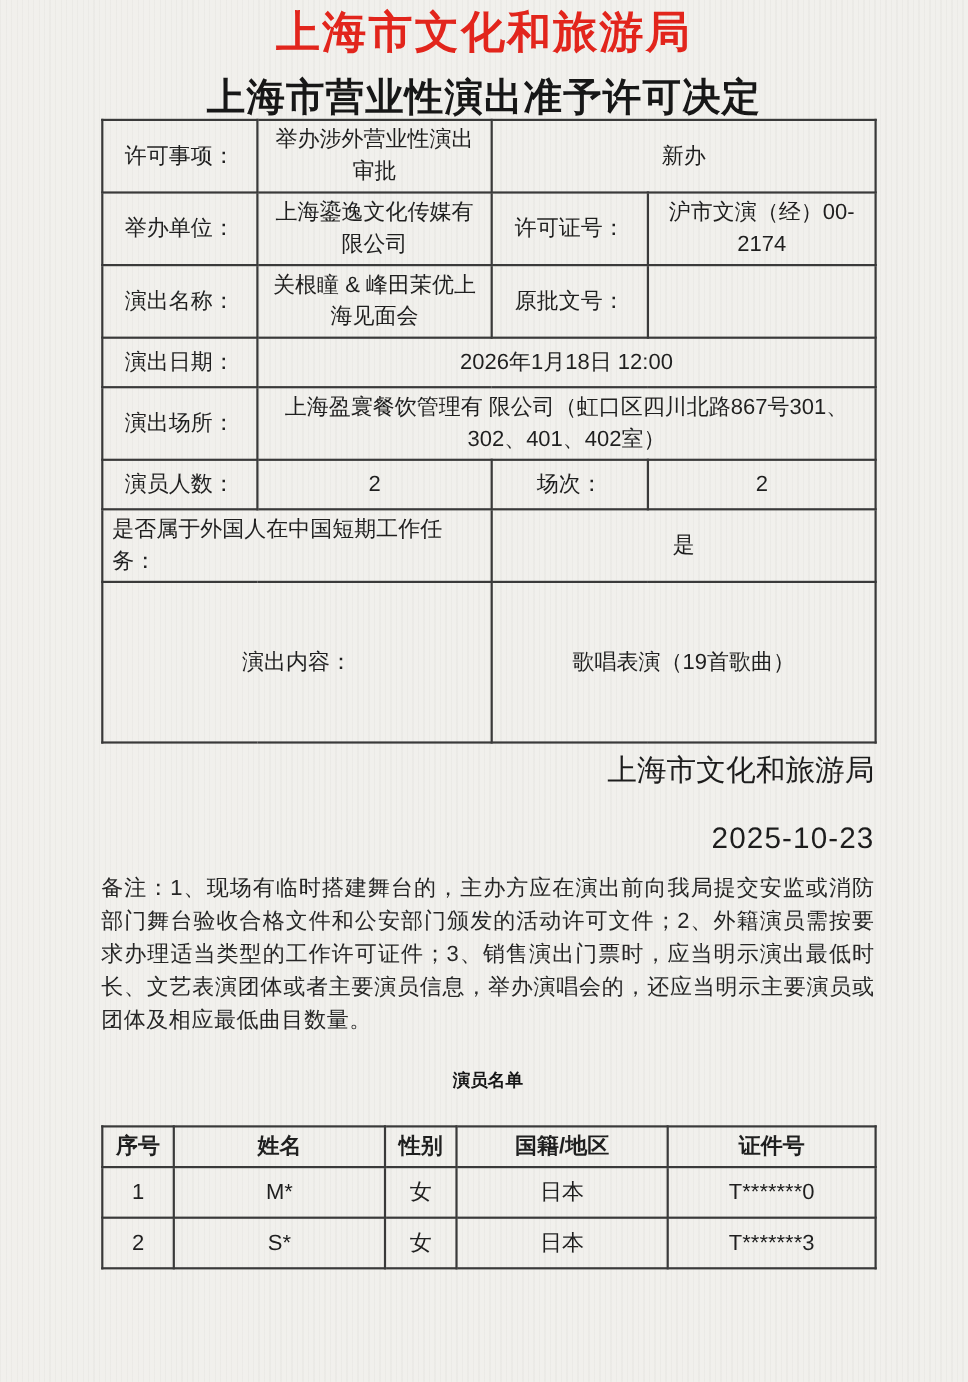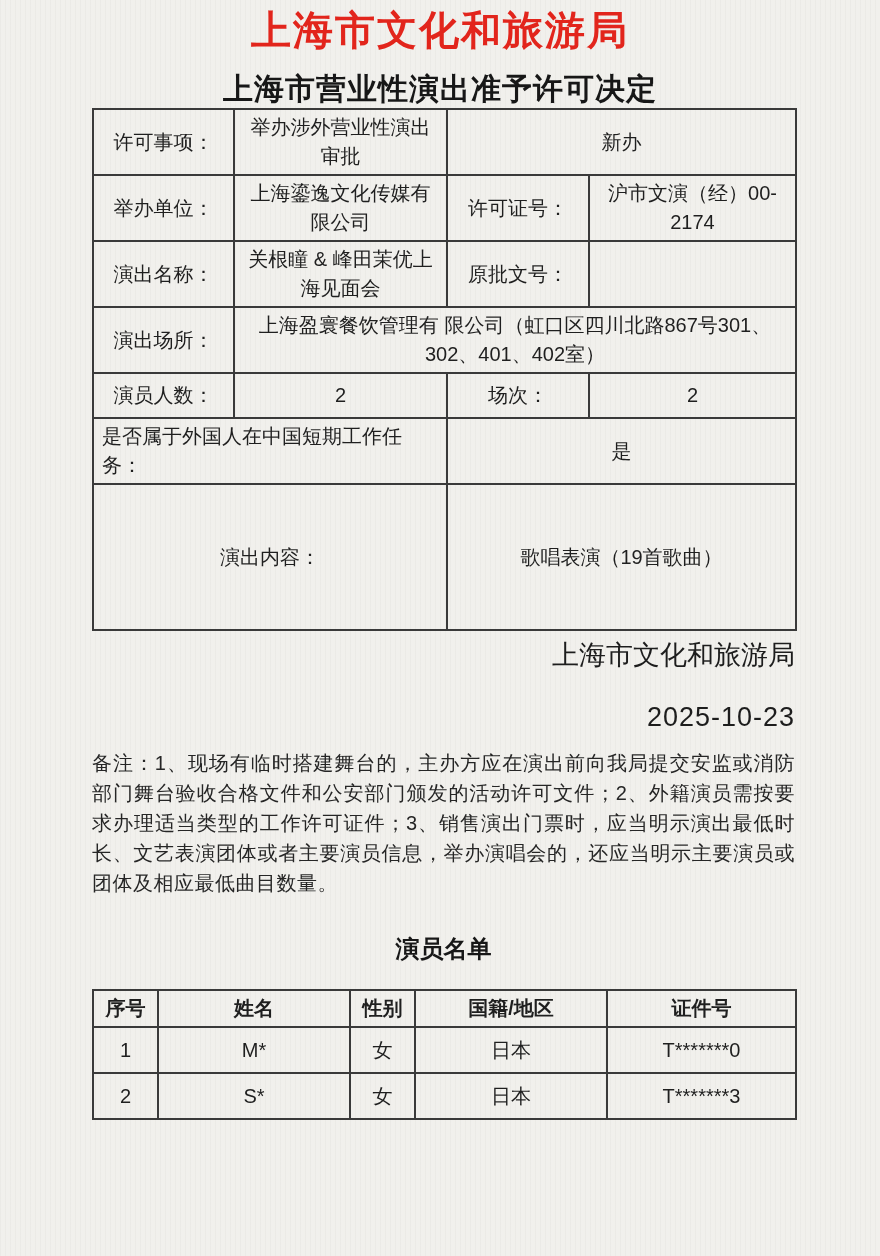--- a/index.html
+++ b/index.html
@@ -16,21 +16,21 @@
 
   .agency-title {
     text-align: center;
     font-size: 40px; font-weight: bold;
     letter-spacing: 2px;
     color: #e2251c;
     line-height: 44px;
   }
   .doc-title {
     text-align: center;
-    font-size: 30px; font-weight: bold;
+    font-size: 35px; font-weight: bold;
     letter-spacing: 1px;
     color: #171717;
     margin-top: 20px;
     line-height: 34px;
   }
 
   .content { width: 703px; margin-left: 92px; }
 
   .ref-block { margin-top: 16px; font-size: 25px; line-height: 38px; color: #222; }
   .ref-line1 { display: flex; justify-content: space-between; }
@@ -67,23 +67,23 @@
   .remarks {
     margin-top: 17px;
     font-size: 20px;
     line-height: 30px;
     color: #262626;
     text-align: justify;
     letter-spacing: 0.5px;
   }
 
   .roster-title {
-    margin-top: 36px;
+    margin-top: 25px;
     text-align: center;
-    font-size: 24px; font-weight: bold;
+    font-size: 16px; font-weight: bold;
     line-height: 30px;
     color: #171717;
   }
   .roster-table { margin-top: 25px; }
   .roster-table th { font-weight: bold; height: 36px; font-size: 20px; }
   .roster-table td { height: 46px; font-size: 20px; }
 </style>
 </head>
 <body>
 
@@ -112,20 +112,24 @@
         <td>举办单位：</td>
         <td>上海鎏逸文化传媒有限公司</td>
         <td>许可证号：</td>
         <td>沪市文演（经）00-2174</td>
       </tr>
       <tr class="r3">
         <td>演出名称：</td>
         <td>关根瞳 &amp; 峰田茉优上海见面会</td>
         <td>原批文号：</td>
         <td></td>
+      </tr>
+      <tr class="r4">
+        <td>演出日期：</td>
+        <td colspan="3">2026年1月18日 12:00</td>
       </tr>
       <tr class="r5">
         <td>演出场所：</td>
         <td colspan="3">上海盈寰餐饮管理有 限公司（虹口区四川北路867号301、302、401、402室）</td>
       </tr>
       <tr class="r6">
         <td>演员人数：</td>
         <td>2</td>
         <td>场次：</td>
         <td>2</td>

